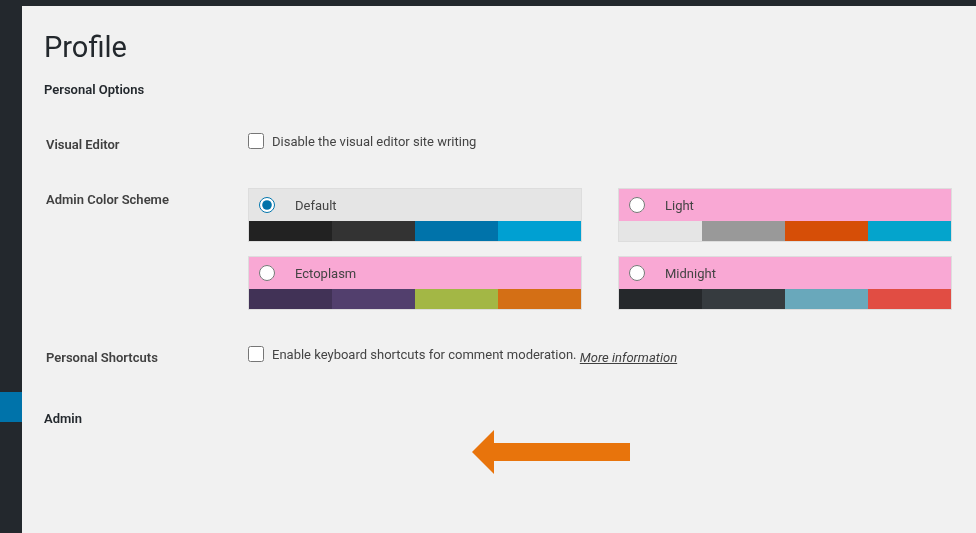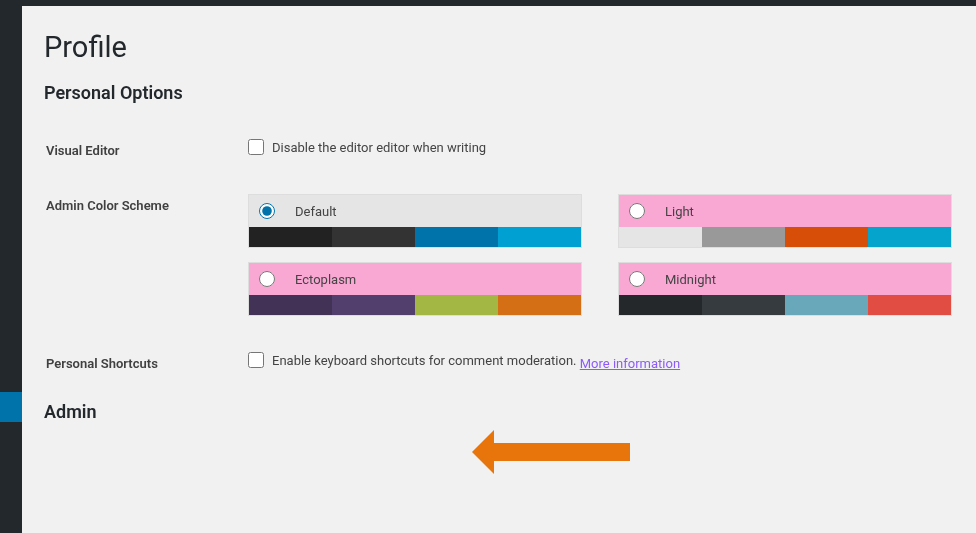--- a/index.html
+++ b/index.html
@@ -6,39 +6,39 @@
   html, body { font-family: -apple-system, "Segoe UI", Roboto, Helvetica, Arial, sans-serif; font-size: 13px; color: #23282d; }
   body { background: #f1f1f1; width: 976px; height: 533px; overflow: hidden; position: relative; }
 
   .adminbar { background:#23282d; height:6px; position:absolute; top:0; left:0; right:0; }
   .sidebar { position:absolute; top:6px; left:0; width:22px; height:calc(100% - 6px); background:#23282d; }
   .sidebar .active-marker { position:absolute; left:0; top:386px; width:22px; height:30px; background:#0073aa; }
   .sidebar .active-marker:after { content:""; position:absolute; right:-8px; top:50%; margin-top:-8px; border:8px solid transparent; border-right-color:#f1f1f1; }
 
   .content { position:absolute; top:6px; left:22px; right:0; bottom:0; background:#f1f1f1; padding:20px 22px 0 22px; overflow:hidden; }
   h1.page-title { font-size:29px; font-weight:400; color:#23282d; margin:4px 0 18px; }
-  h2.section { font-size:18px; font-weight:600; margin:0 0 28px; }
+  h2.section { font-size:13px; font-weight:600; margin:16px 0 28px; }
 
   .form-table { width:100%; }
   .form-table tr { vertical-align: top; }
   .form-table th { text-align:left; font-weight:600; font-size:13px; color:#404040; width:200px; padding:10px 10px 28px 0; }
   .form-table td { padding:6px 0 28px 0; font-size:13px; color:#444; }
 
   label.chk { display:inline-flex; align-items:center; gap:8px; cursor:pointer; color:#444; }
   input[type=checkbox] { width:16px; height:16px; accent-color:#0073aa; }
   input[type=radio]   { width:16px; height:16px; accent-color:#0073aa; }
 
   .schemes { display:grid; grid-template-columns: 1fr 1fr; gap:14px 36px; }
   .scheme { border:1px solid #ddd; background:#f9a8d4; cursor:pointer; }
   .scheme.selected { background:#e5e5e5; }
   .scheme-head { display:flex; align-items:center; gap:20px; padding:8px 10px; font-size:13px; color:#444; }
   .scheme-colors { display:flex; height:20px; }
   .scheme-colors span { flex:1; }
 
-  a.link { color:#8b5cf6; text-decoration:underline; }
+  a.link { color:#404040; text-decoration:underline;font-style:italic; }
 
   .arrow { position:absolute; left:470px; top:437px; pointer-events:none; }
   .arrow .shaft { width:140px; height:18px; background:#e8740c; position:absolute; left:20px; top:6px; }
   .arrow .head { width:0; height:0; border:22px solid transparent; border-right-color:#e8740c; position:absolute; left:-20px; top:-7px; }
 </style>
 </head>
 <body>
 
 <div class="adminbar"></div>
 <div class="sidebar">
@@ -52,21 +52,21 @@
   <h2 class="section">Personal Options</h2>
 
   <table class="form-table">
 
     <tbody>
         <tr>
       <th>Visual Editor</th>
       <td>
         <label class="chk">
           <input type="checkbox" style="">
-          <span>Disable the editor editor when writing</span>
+          <span>Disable the visual editor site writing</span>
         </label>
       </td>
     </tr>
 
 
     <tr>
       <th>Admin Color Scheme</th>
       <td>
         <div class="schemes" id="schemes">
               <label class="scheme selected">

